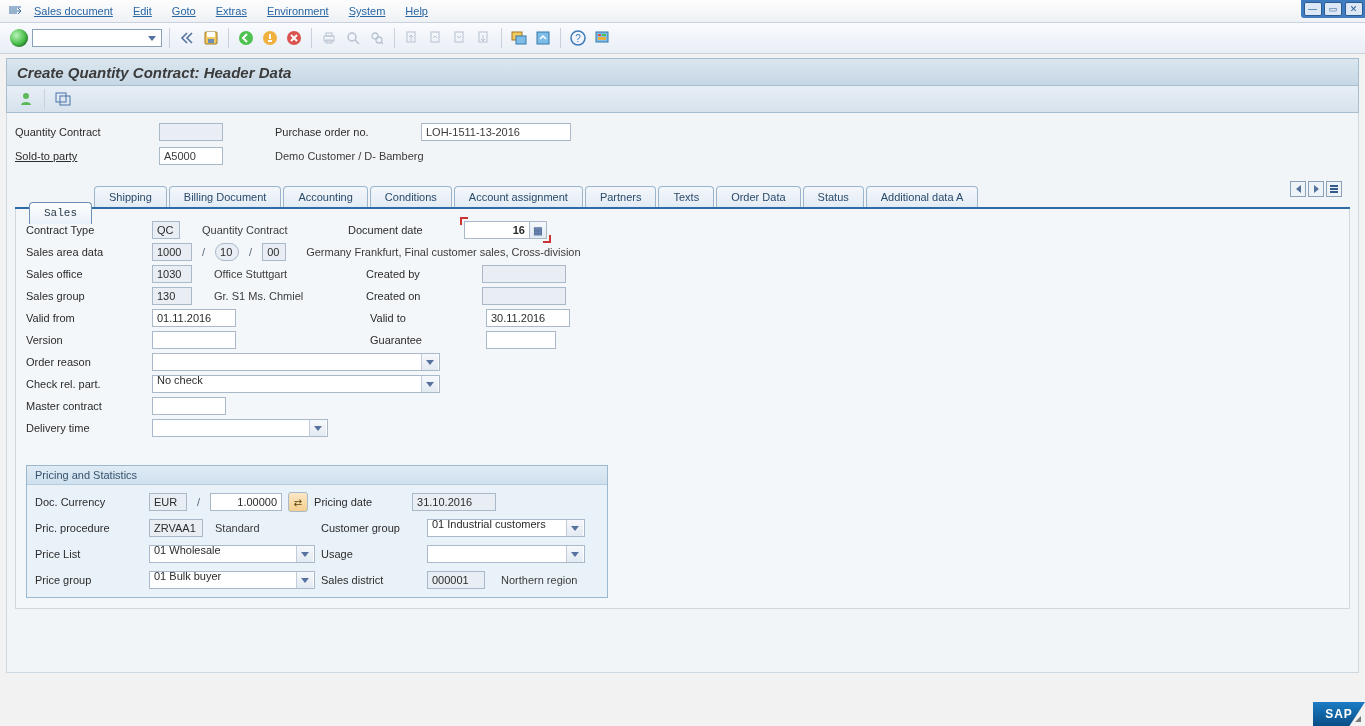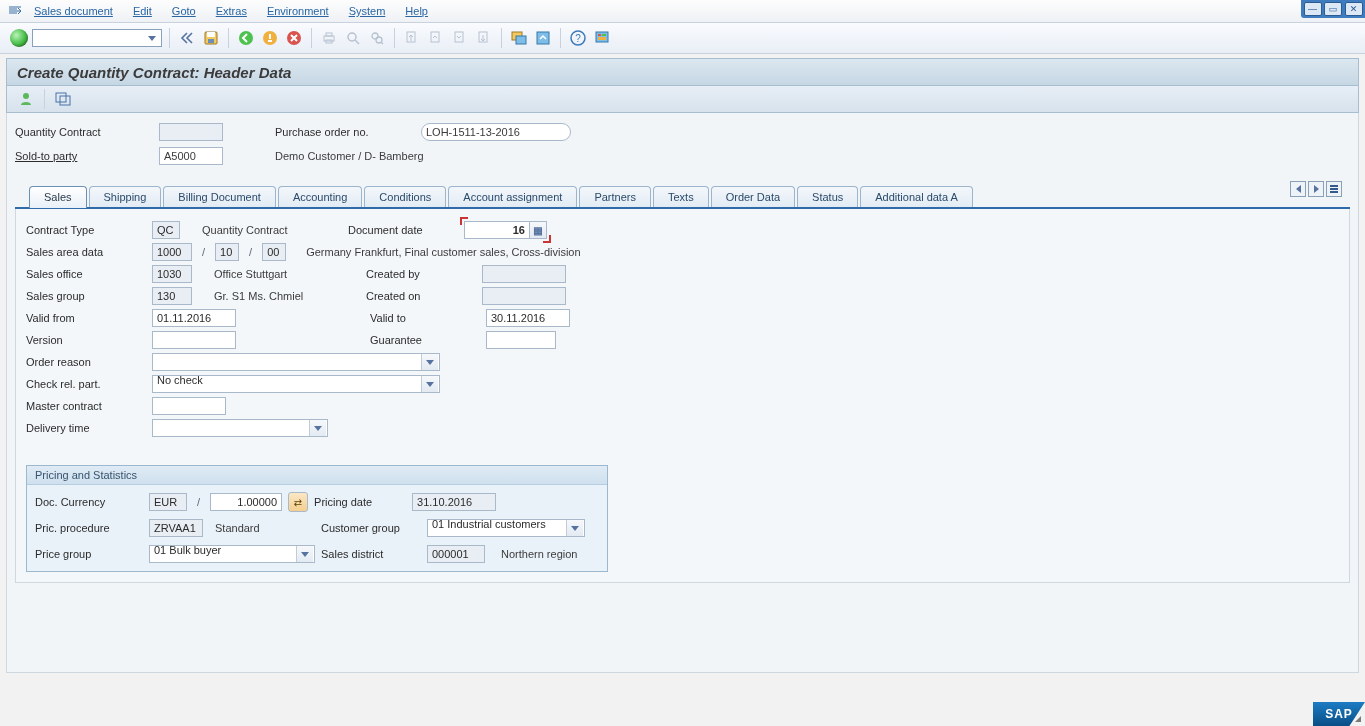--- a/index.html
+++ b/index.html
@@ -35,28 +35,28 @@
   
   .panel { border:1px solid #cfd7df; border-top:none; margin:0 6px; background:#f2f5f8; padding:10px 8px 20px 8px; height:560px; box-sizing:border-box; }
 
   .upper-rows { display:flex; flex-direction:column; gap:6px; margin-bottom:16px; }
   .fr { display:flex; align-items:center; gap:6px; }
   .lbl { width:138px; color:#2c2c2c; }
   .lbl.ul { text-decoration:underline; }
   .box { height:18px; border:1px solid #a9b9c9; background:#e9eef4; box-sizing:border-box; padding:0 4px; display:flex; align-items:center; color:#3b3b3b; }
   .box.white { background:#fff; }
   .box.small { width:60px; }
-  .box.wide { width:150px;border-radius:9px; }
+  .box.wide { width:150px; }
   .gap { width:40px; }
   .ro-text { color:#3b3b3b; }
 
   
   .tabbar { position:relative; height:26px; margin-top:6px; display:flex; align-items:flex-end; gap:2px; padding-left:14px; border-bottom:2px solid #2f6ba8; }
   .tab { position:relative; padding:4px 14px 4px 14px; border:1px solid #9cb5cd; border-bottom:none; background:linear-gradient(#f3f7fb,#e2ebf4); border-top-left-radius:4px; border-top-right-radius:4px; color:#2a4a6a; cursor:default; white-space:nowrap; }
-  .tab.active { background:linear-gradient(#ffffff,#e9f0f8); border-color:#6b8fb5; color:#2a3a4a; padding-bottom:5px; top:1px; }
+  .tab.active { background:linear-gradient(#ffffff,#e9f0f8); border-color:#6b8fb5; color:#2a3a4a; padding-bottom:5px; top:17px;font-family:Liberation Mono, monospace; }
   .tabnav { position:absolute; right:8px; top:0; display:flex; gap:2px; }
   .tabnav .nb { width:14px; height:14px; border:1px solid #8aa0b8; background:#eef3f8; display:flex; align-items:center; justify-content:center; font-size:10px; color:#335a8c; }
 
   
   .tabcontent { border:1px solid #cfd7df; border-top:none; padding:10px; background:#f4f7fa; }
   .combo { position:relative; height:18px; border:1px solid #a9b9c9; background:#fff; display:flex; align-items:center; justify-content:space-between; padding:0 18px 8px 4px; box-sizing:border-box; }
   .combo .dd { position:absolute; right:1px; top:0; width:16px; height:16px; border-left:1px solid #c0ccd8; display:flex; align-items:center; justify-content:center; color:#5673a0; background:linear-gradient(#f6f8fb,#e3eaf2); }
 
   .col-left { width:560px; }
   .row { display:flex; align-items:center; gap:6px; height:22px; }
@@ -312,21 +312,21 @@
         <div class="focus-ring" style="display:flex">
           <div class="val" style="width:66px; text-align:right; justify-content:flex-end">16</div>
           <div class="date-btn">▦</div>
         </div>
       </div>
 
       <div class="row">
         <div class="lblc">Sales area data</div>
         <div class="val" style="width:40px; background:#e9eef4;">1000</div>
         <span class="slash">/</span>
-        <div class="val" style="width:24px; background:#e9eef4;">10</div>
+        <div class="val" style="width:24px; background:#e9eef4;border-radius:9px;">10</div>
         <span class="slash">/</span>
         <div class="val" style="width:24px; background:#e9eef4;">00</div>
         <div style="width:8px"></div>
         <div class="ro-text">Germany Frankfurt, Final customer sales, Cross-division</div>
       </div>
 
       <div class="row">
         <div class="lblc">Sales office</div>
         <div class="val" style="width:40px; background:#e9eef4;">1030</div>
         <div style="width:10px"></div>
@@ -415,20 +415,36 @@
             <div class="ro-text" style="width:100px; padding-left:6px">Standard</div>
             <div class="slbl2">Customer group</div>
             <div class="combo" style="width:158px;">
               <span>01 Industrial customers</span>
               <div class="dd">
                   <div class="chev"></div>
                 </div>
             </div>
           </div>
 
+          <div class="srow">
+            <div class="slbl">Price List</div>
+            <div class="combo" style="width:166px;">
+              <span>01 Wholesale</span>
+              <div class="dd">
+                  <div class="chev"></div>
+                </div>
+            </div>
+            <div class="slbl2">Usage</div>
+            <div class="combo" style="width:158px;">
+              <span></span>
+              <div class="dd">
+                  <div class="chev"></div>
+                </div>
+            </div>
+          </div>
 
           <div class="srow">
             <div class="slbl">Price group</div>
             <div class="combo" style="width:166px;">
               <span>01 Bulk buyer</span>
               <div class="dd">
                   <div class="chev"></div>
                 </div>
             </div>
             <div class="slbl2">Sales district</div>

